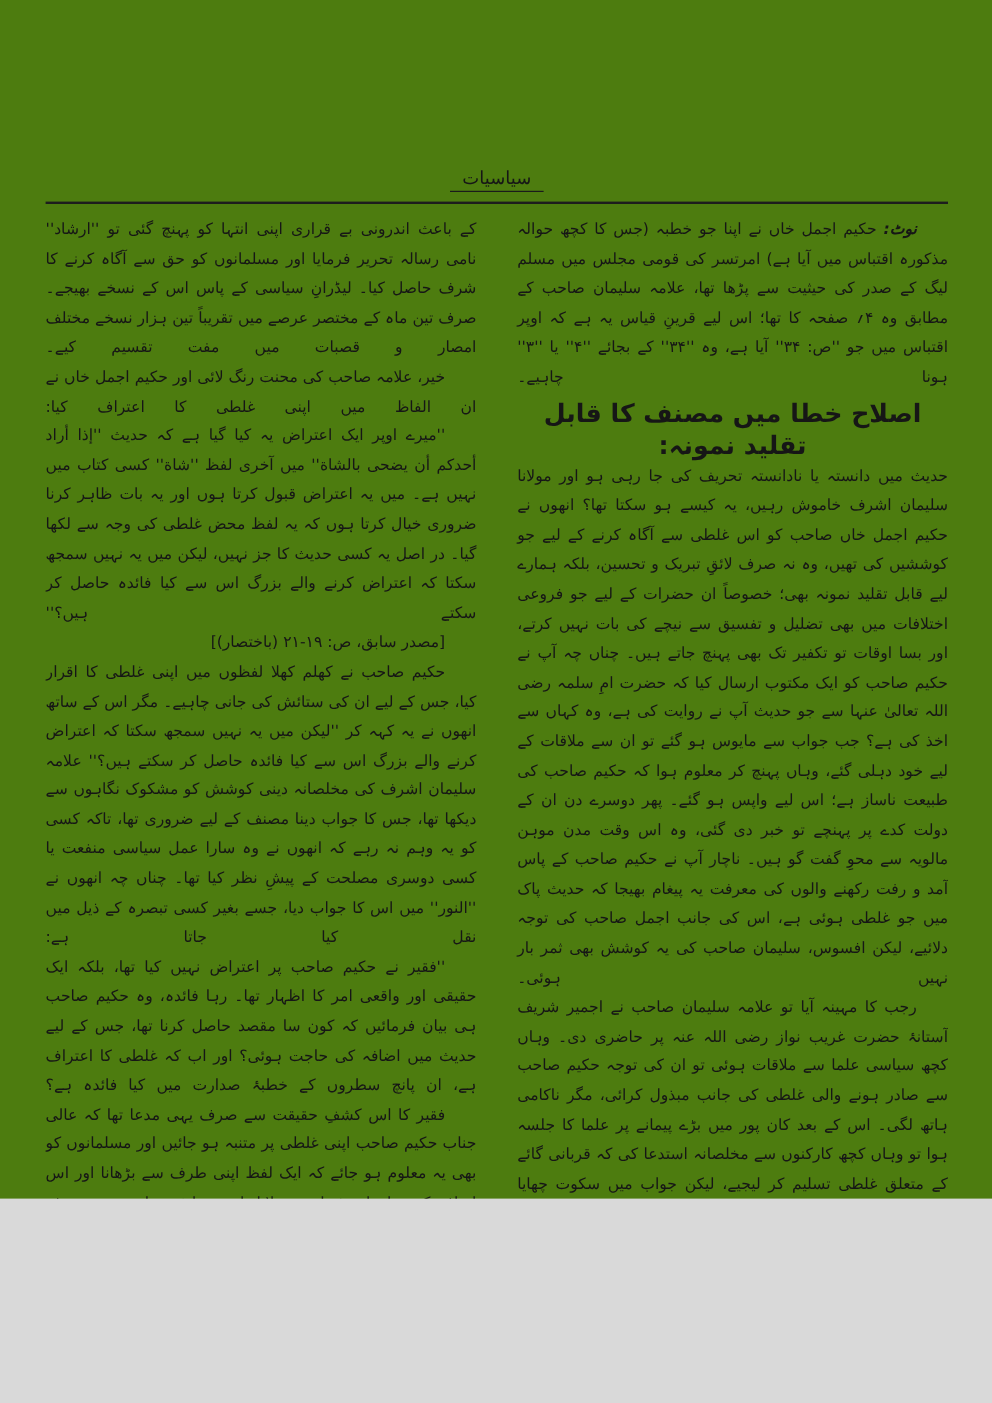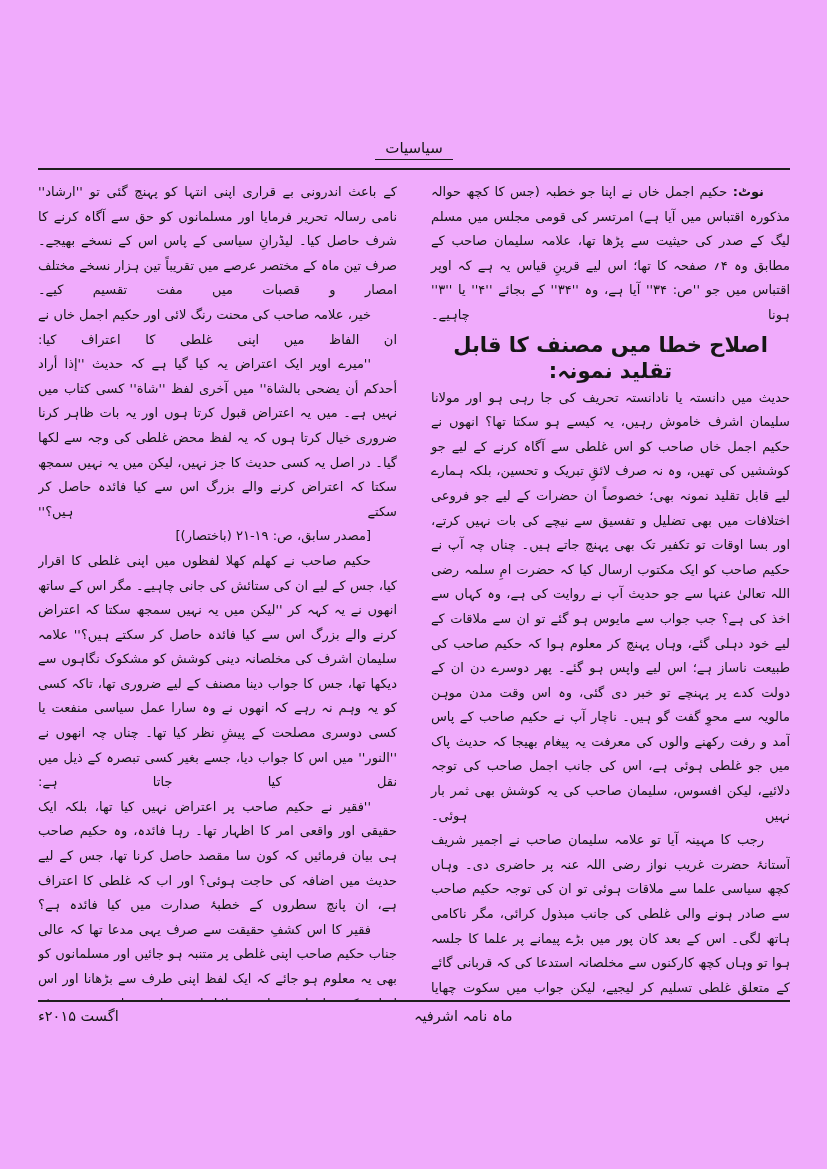--- a/index.html
+++ b/index.html
@@ -3,23 +3,23 @@
 <meta charset="utf-8">
 <style>
   html, body {
     margin: 0;
     padding: 0;
     background: #d9d9d9;
   }
   .page {
     position: relative;
     width: 827px;
-    height: 1169px;
+    height: 999px;
     margin: 0 auto;
-    background: #f0abfc;
+    background: #4d7c0f;
     color: #161616;
     font-family: "DejaVu Sans", sans-serif;
     box-sizing: border-box;
     overflow: hidden;
   }
   .text-block {
     position: absolute;
     left: 38px;
     top: 138px;
     width: 752px;
@@ -66,21 +66,21 @@
     text-align-last: right;
   }
   .section-heading {
     margin: 4px 0 2px 0;
     font-size: 21px;
     font-weight: 700;
     text-align: center;
     line-height: 26px;
     letter-spacing: 0.2px;
   }
-  .note-label { font-weight: 700; }
+  .note-label { font-weight: 700; font-style: italic; }
   .page-footer {
     position: absolute;
     left: 38px;
     top: 1000px;
     width: 752px;
     border-top: 2px solid #1d1d1d;
     padding-top: 6px;
     display: flex;
     align-items: baseline;
     font-size: 14.5px;

